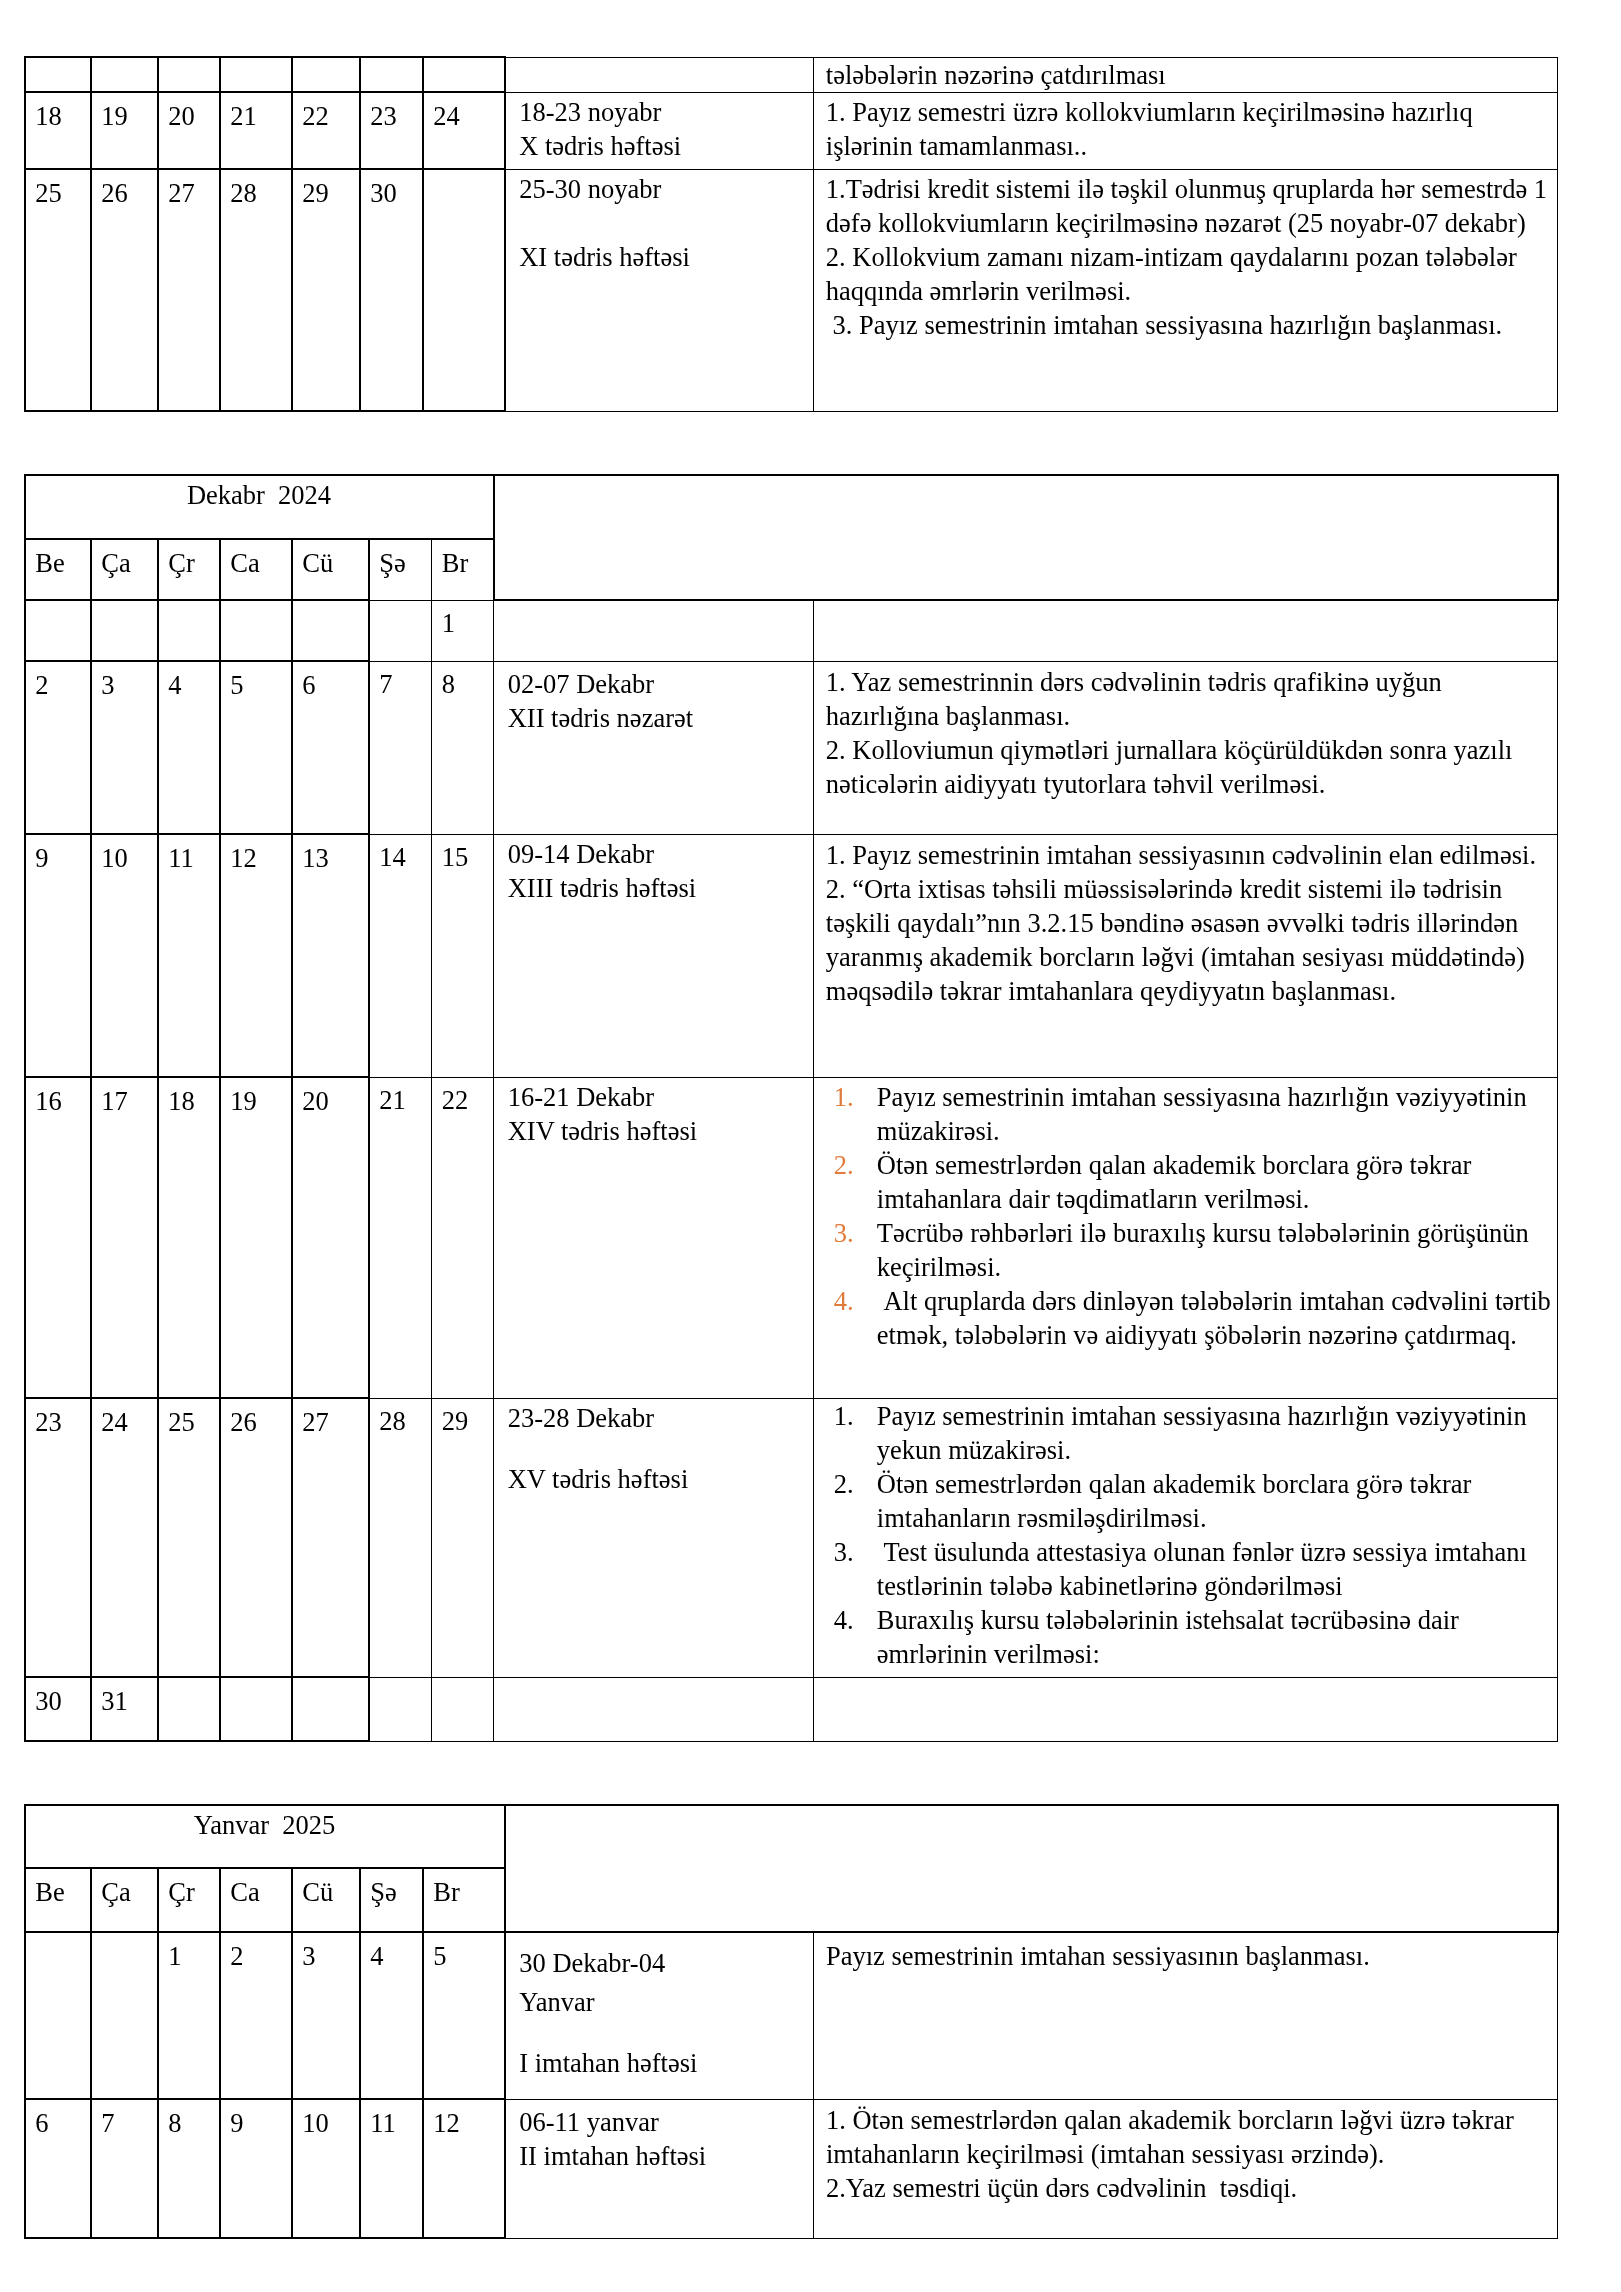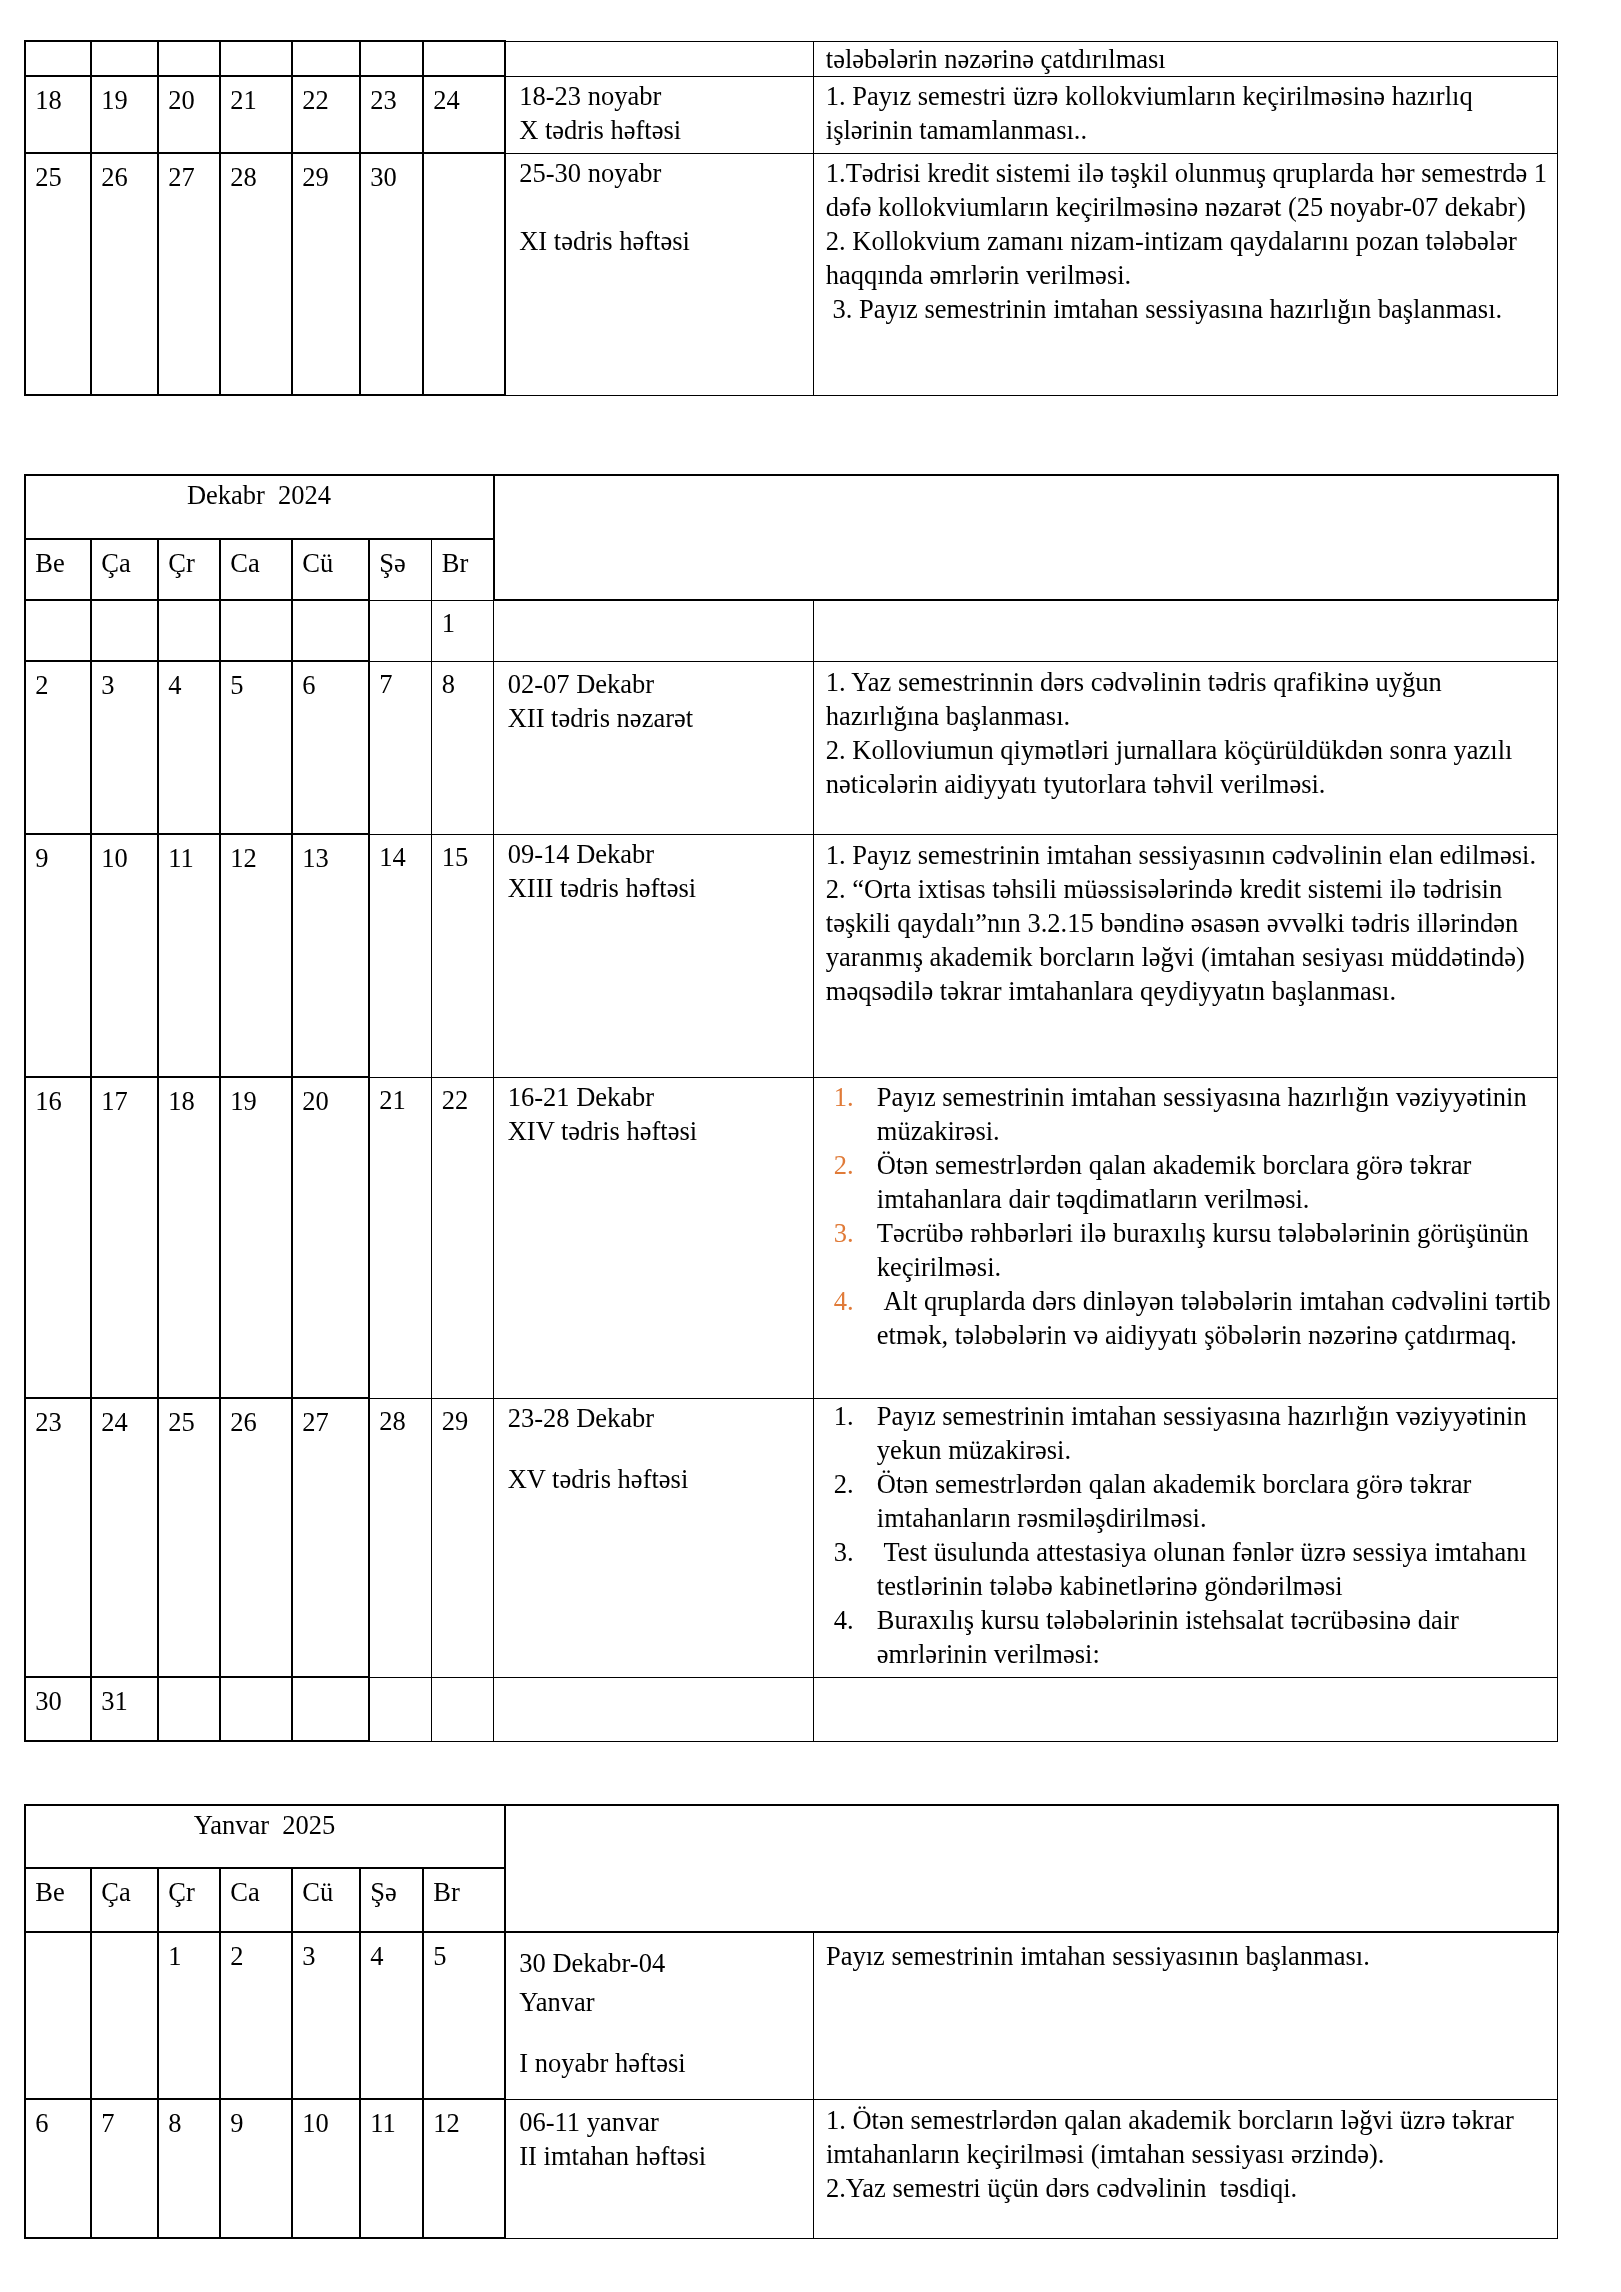--- a/index.html
+++ b/index.html
@@ -15,21 +15,21 @@
   .gap { height: 34px; }
   ol.list { margin: 0; padding: 0 0 0 51px; list-style: none; }
   ol.list li { position: relative; }
   ol.list li .num { position: absolute; left: -43px; width: 39px; }
   .orange { color: #e07b39; }
   .p { margin: 0; }
 </style>
 </head>
 <body>
 
-<table class="cal" style="left:23.5px; top:40px; width:1531px;">
+<table class="cal" style="left:23.5px; top:56px; width:1531px;">
   <colgroup>
     <col style="width:66px">
       <col style="width:67px">
       <col style="width:62px">
       <col style="width:72px">
     <col style="width:68px">
       <col style="width:63px">
       <col style="width:82px">
       <col style="width:309px">
       <col style="width:744px">
@@ -444,21 +444,21 @@
           <div class="d">4</div>
         </td>
     <td>
           <div class="d">5</div>
         </td>
     <td class="thin">
       <div class="wk" style="padding-top:11px; line-height:39px;">
         <div>30 Dekabr-04</div>
         <div>Yanvar</div>
         <div style="height:21.6px"></div>
-        <div>I noyabr həftəsi</div>
+        <div>I imtahan həftəsi</div>
       </div>
     </td>
     <td class="thin">
       <div class="tx" style="padding-top:5.9px">
         <p class="p">Payız semestrinin imtahan sessiyasının başlanması.</p>
       </div>
     </td>
   </tr>
   <tr style="height:139px">
     <td>

